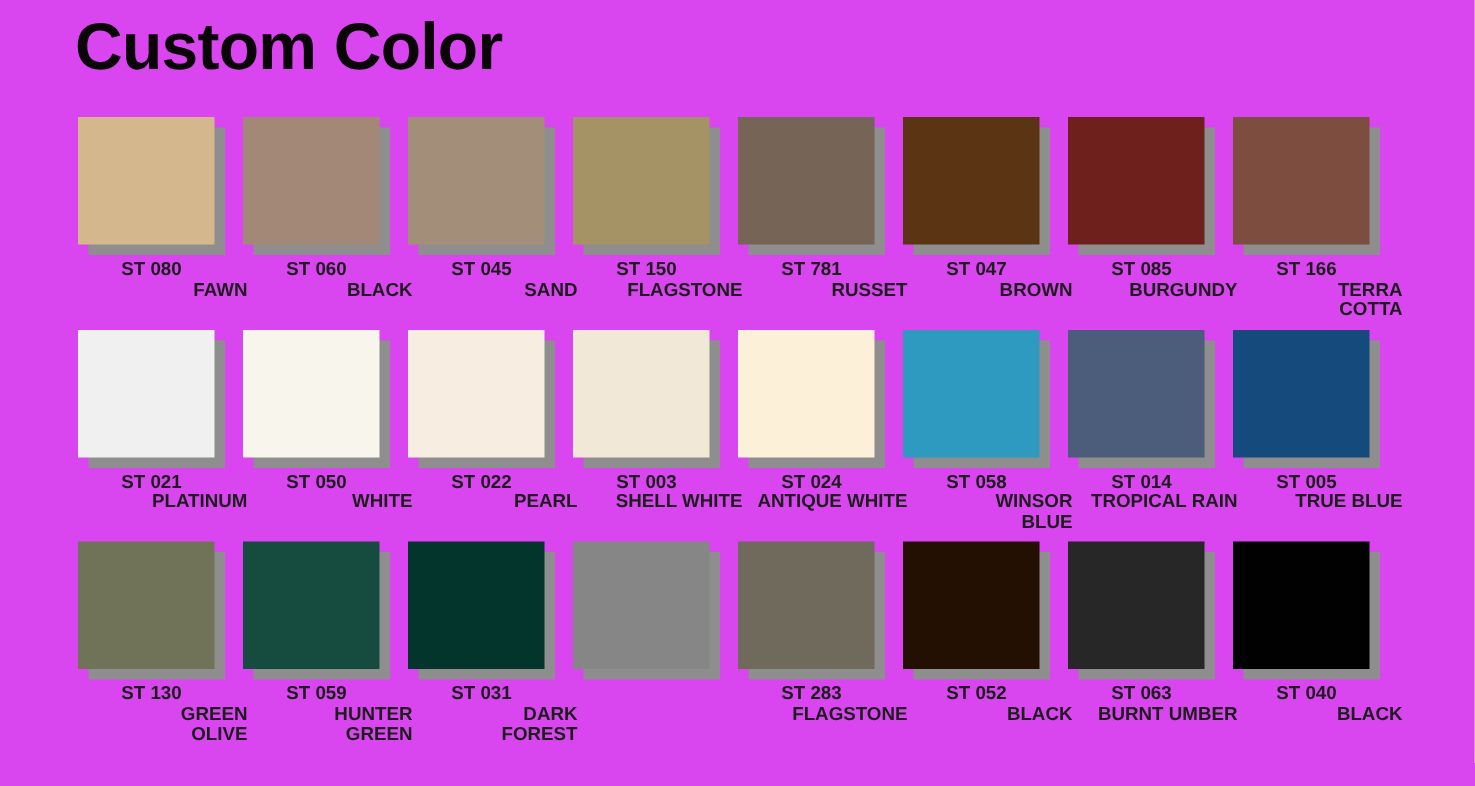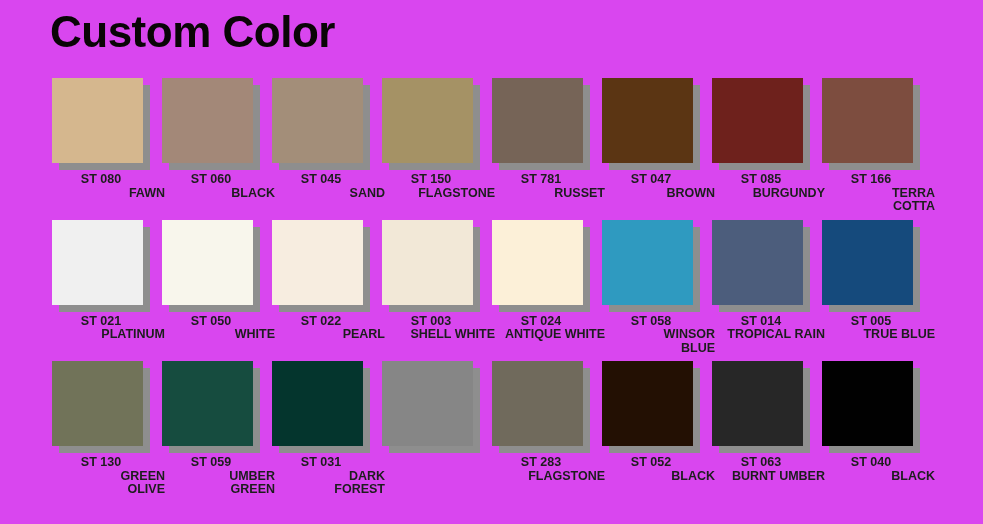--- a/index.html
+++ b/index.html
@@ -227,21 +227,21 @@
             <div class="chip" style="background: rgb(113, 115, 89);"></div>
           </div>
           <div class="swatch-label"><span class="swatch-code">ST 130</span><span class="swatch-name">GREEN
 OLIVE</span></div>
         </div>
         <div class="swatch-cell">
           <div class="chip-wrap">
             <div class="chip-shadow" style="background: rgb(142, 142, 142);"></div>
             <div class="chip" style="background: rgb(22, 76, 63);"></div>
           </div>
-          <div class="swatch-label"><span class="swatch-code">ST 059</span><span class="swatch-name">UMBER
+          <div class="swatch-label"><span class="swatch-code">ST 059</span><span class="swatch-name">HUNTER
 GREEN</span></div>
         </div>
         <div class="swatch-cell">
           <div class="chip-wrap">
             <div class="chip-shadow" style="background: rgb(142, 142, 142);"></div>
             <div class="chip" style="background: rgb(4, 53, 45);"></div>
           </div>
           <div class="swatch-label"><span class="swatch-code">ST 031</span><span class="swatch-name">DARK
 FOREST</span></div>
         </div>

